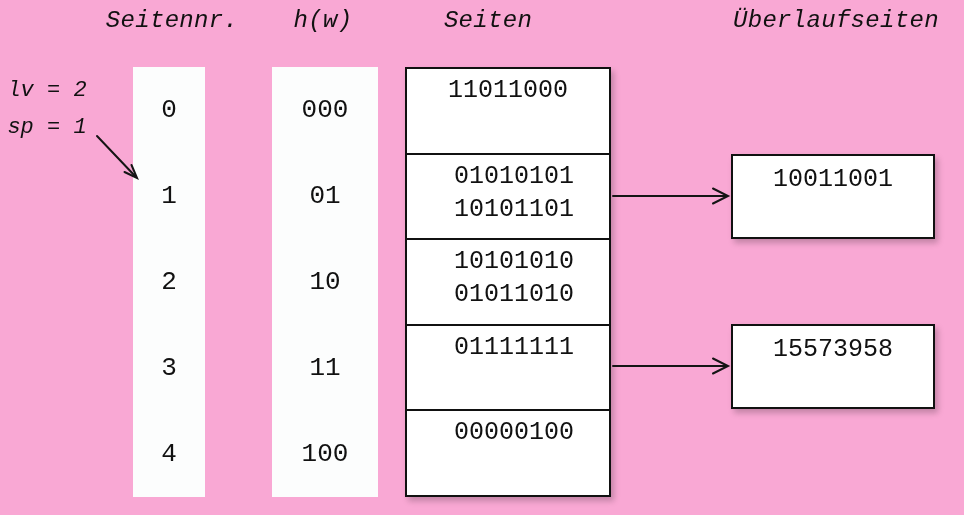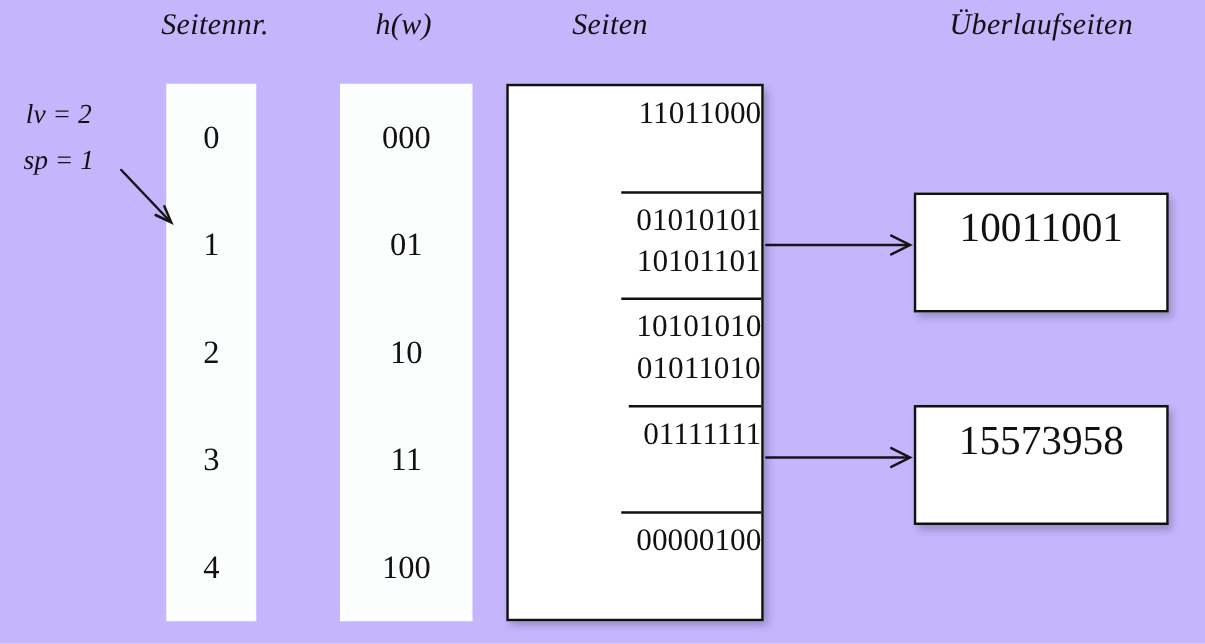--- a/index.html
+++ b/index.html
@@ -1,19 +1,19 @@
 <!DOCTYPE html>
 <html><head>
 <meta charset="utf-8">
 <style>
   html,body { margin:0; padding:0; background:#e8e9e9; }
   .canvas {
     position:relative; width:964px; height:515px;
-    background:#c4b5fd;
-    font-family:Liberation Serif, serif;
+    background:#f9a8d4;
+    font-family:Liberation Mono, monospace;
     color:#111; overflow:hidden;
   }
   .hdr {
     position:absolute; top:7px; font-size:24px; font-style:italic;
     font-weight:500; text-align:center; letter-spacing:0.3px; white-space:nowrap;
   }
   .hdr-seitennr { left:102px; width:140px; }
   .hdr-hw       { left:273px; width:100px; }
   .hdr-seiten   { left:408px; width:160px; }
   .hdr-ueber    { left:733px; width:200px; }
@@ -32,33 +32,33 @@
   .band-hw       { left:272px; width:106px; }
   .bcell {
     flex:1; display:flex; align-items:center; justify-content:center;
     font-size:26px;
   }
 
   .pagesbox {
     position:absolute; left:405px; top:67px; width:206px; height:430px;
     box-sizing:border-box; background:#ffffff; border:2px solid #111;
     box-shadow:3px 4px 6px rgba(0,0,0,0.22);
-    display:flex; flex-direction:column;align-items:flex-end;
+    display:flex; flex-direction:column;
   }
   .pcell {
     flex:1; text-align:center; padding-top:5px;
     font-size:25px; line-height:33px; overflow:hidden;
   }
   .pcell + .pcell { border-top:2px solid #111;padding-left:12px; }
 
   .ovbox {
-    position:absolute; left:731px; width:204px; height:96px;
+    position:absolute; left:731px; width:204px; height:85px;
     box-sizing:border-box; background:#ffffff; border:2px solid #111;
     box-shadow:3px 4px 6px rgba(0,0,0,0.22);
-    text-align:center; padding-top:9px; font-size:33px;
+    text-align:center; padding-top:9px; font-size:25px;
   }
   .ovbox-1 { top:154px; }
   .ovbox-2 { top:324px; }
 
   .arrows { position:absolute; left:0; top:0; pointer-events:none; }
 </style>
 </head>
 <body>
 
 <div class="canvas">

